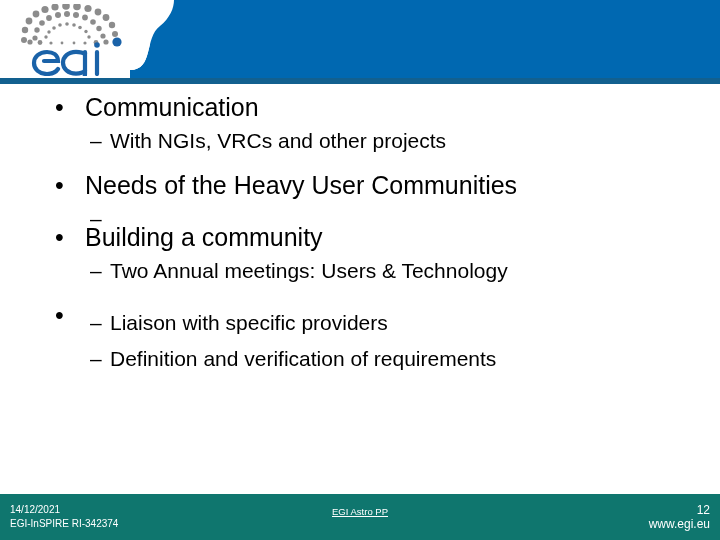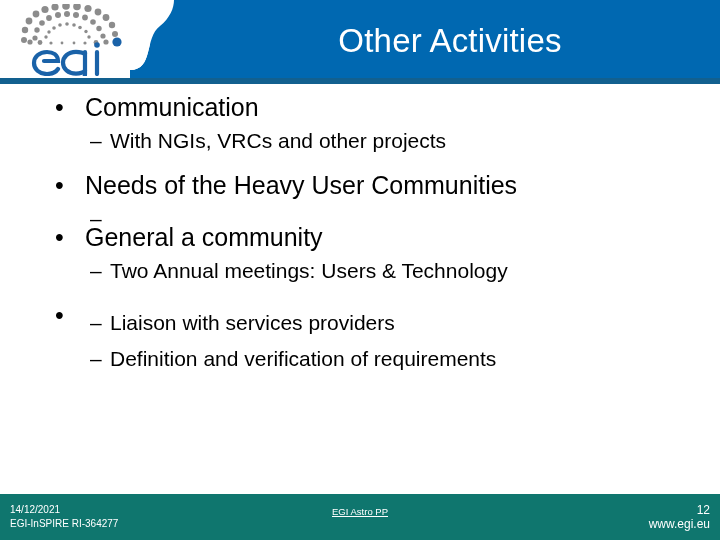--- a/index.html
+++ b/index.html
@@ -223,21 +223,20 @@
 
         <path d="M67,50 C65,48.5 61,47.8 58,47.8 C50,47.8 45,53 45,58.8 C45,64.6 50,69.6 58,69.6 C62,69.6 65.5,68.4 67,66.8" stroke-linecap="round"></path>
         <path d="M67,48 L67,70 C67,75.5 62,78 56,78" stroke-linecap="round"></path>
 
         <path d="M79,48 L79,70" stroke-linecap="round"></path>
       </g>
       <circle cx="79" cy="41" r="2.8" fill="#1a62a8"></circle>
     </svg>
   </div>
 
-  <div class="slide-title">Other Activities</div>
 </div>
 
 <div class="content">
 
   <div class="block">
     <div class="lvl1">
       <span class="marker">•</span>
       <span>Communication</span>
     </div>
     <div class="sp-c"></div>
@@ -258,52 +257,52 @@
     <div class="lvl2">
       <span class="marker">–</span>
     </div>
   </div>
 
   <div class="sp-b"></div>
 
   <div class="block">
     <div class="lvl1">
       <span class="marker">•</span>
-      <span>General a community</span>
+      <span>Building a community</span>
     </div>
     <div class="sp-c"></div>
     <div class="lvl2">
       <span class="marker">–</span>
       <span>Two Annual meetings: Users &amp; Technology</span>
     </div>
   </div>
 
   <div class="sp-b"></div>
 
   <div class="block">
     <div class="lvl1">
       <span class="marker">•</span>
     </div>
     <div class="sp-a"></div>
     <div class="lvl2">
       <span class="marker">–</span>
-      <span>Liaison with services providers</span>
+      <span>Liaison with specific providers</span>
     </div>
     <div class="sp-a"></div>
     <div class="lvl2">
       <span class="marker">–</span>
       <span>Definition and verification of requirements</span>
     </div>
   </div>
 
 </div>
 
 <div class="footer">
   <div class="footer-left">
     <div>14/12/2021</div>
-    <div>EGI-InSPIRE RI-364277</div>
+    <div>EGI-InSPIRE RI-342374</div>
   </div>
   <div class="footer-center">EGI Astro PP</div>
   <div class="footer-right">
     <div>12</div>
     <div>www.egi.eu</div>
   </div>
 </div>
 
 </body></html>

